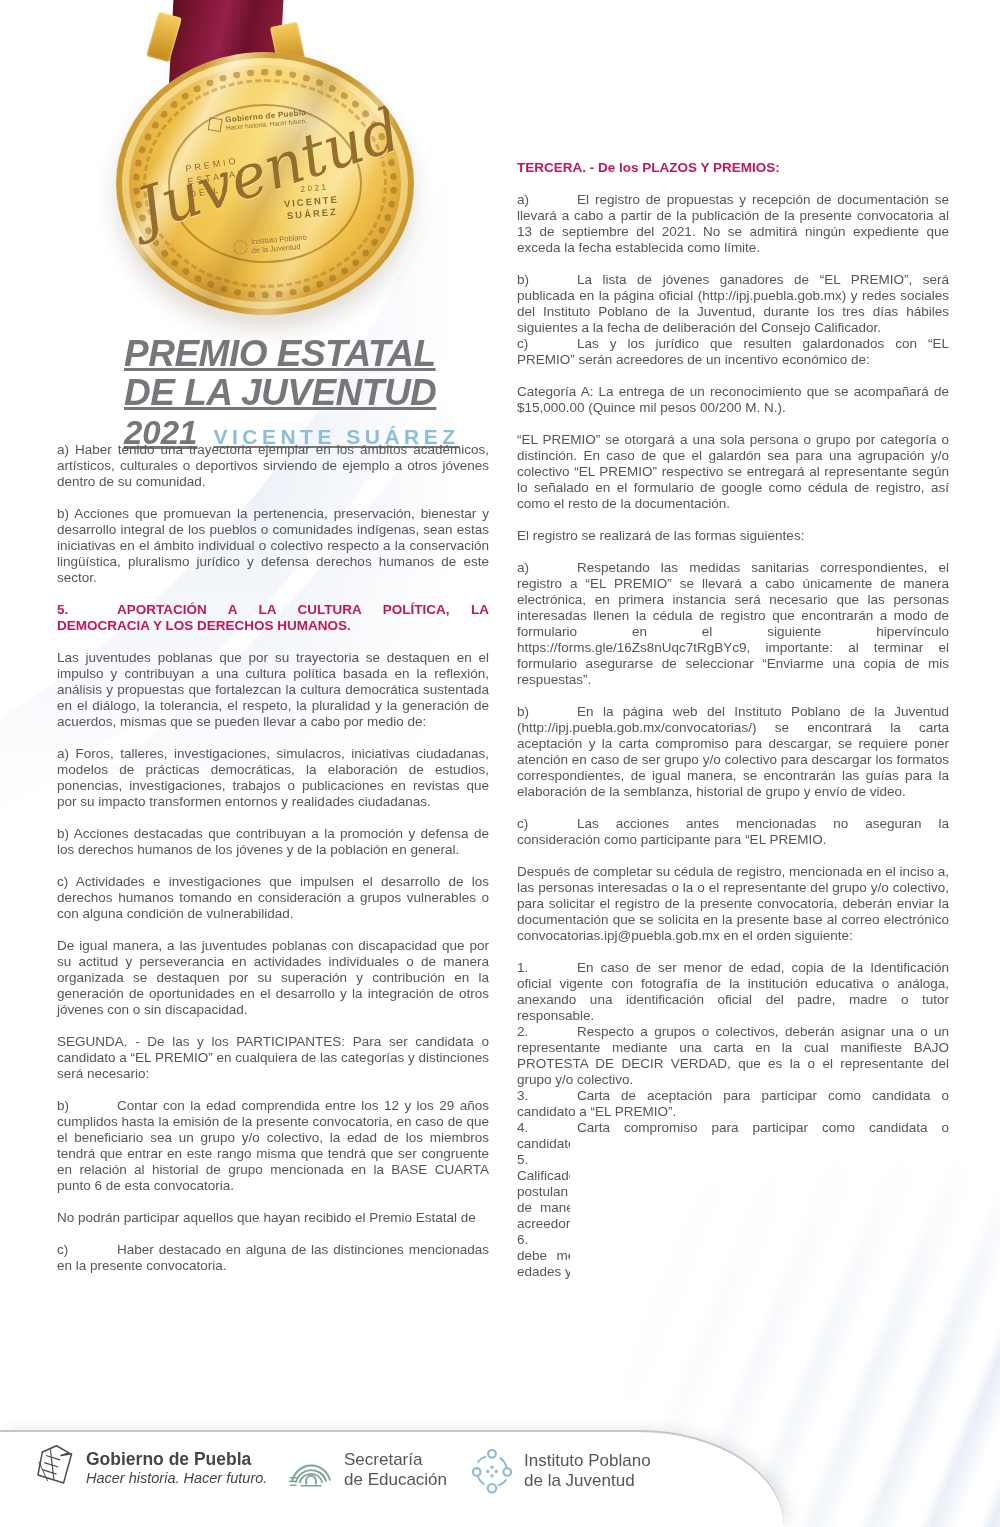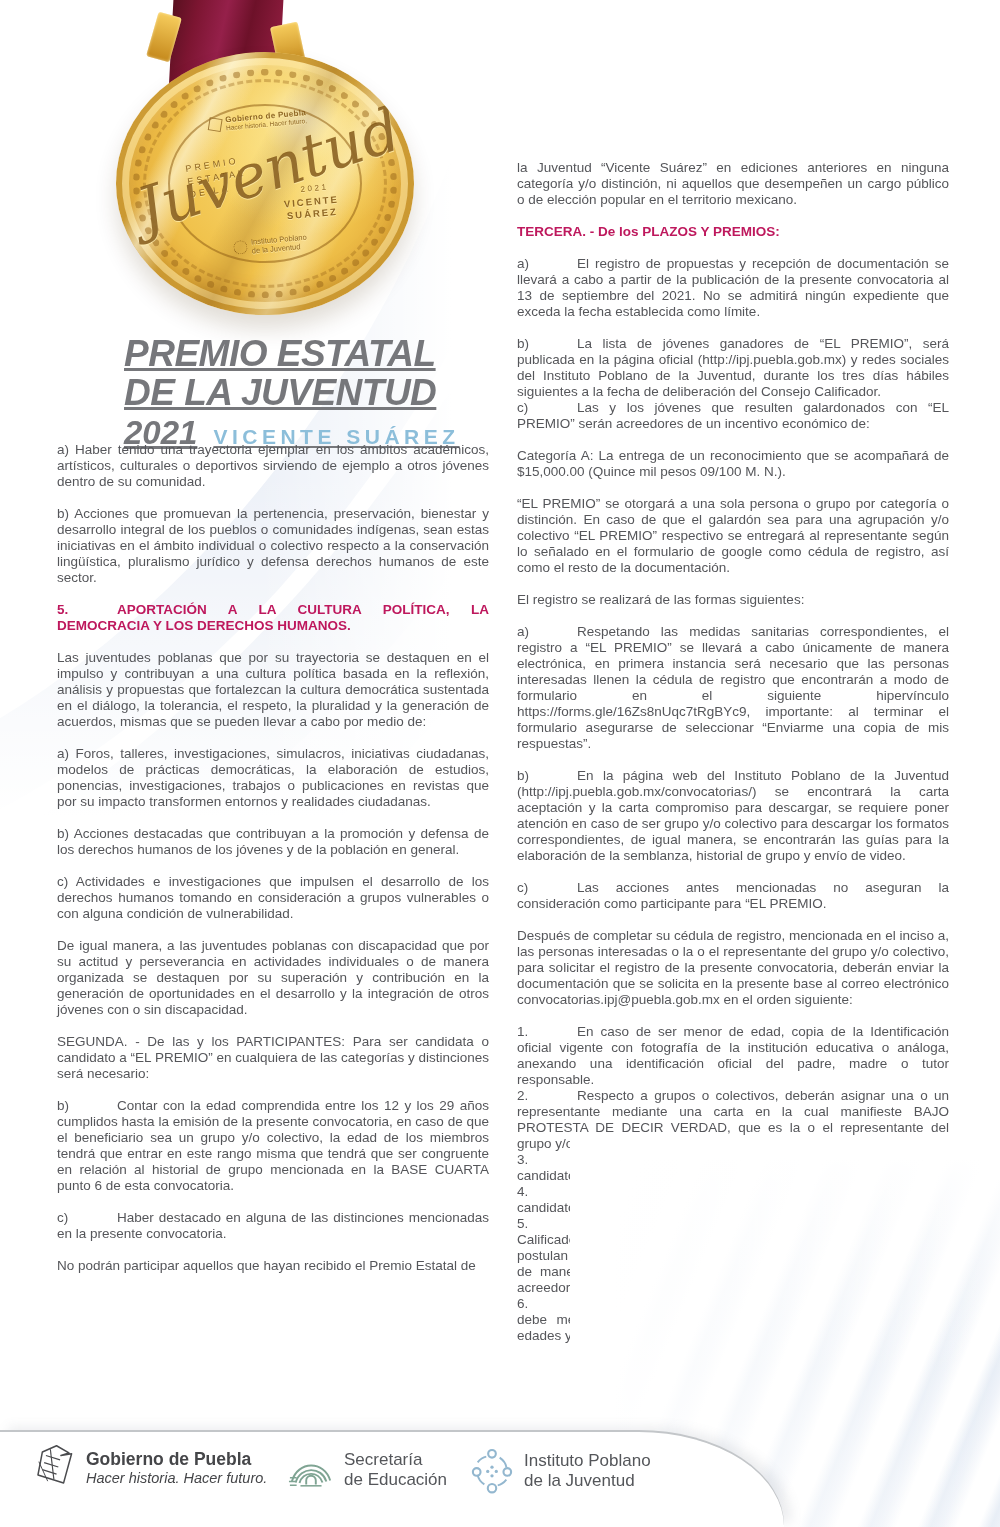--- a/index.html
+++ b/index.html
@@ -153,30 +153,29 @@
       <p class="para" data-name="paragraph"><span data-name="paragraph-text">a) Haber tenido una trayectoria ejemplar en los ámbitos académicos, artísticos, culturales o deportivos sirviendo de ejemplo a otros jóvenes dentro de su comunidad.</span></p>
       <p class="para" data-name="paragraph"><span data-name="paragraph-text">b) Acciones que promuevan la pertenencia, preservación, bienestar y desarrollo integral de los pueblos o comunidades indígenas, sean estas iniciativas en el ámbito individual o colectivo respecto a la conservación lingüística, pluralismo jurídico y defensa derechos humanos de este sector.</span></p>
       <p class="para heading" data-name="section-heading"><span class="para-label" data-name="item-label">5.</span><span data-name="paragraph-text">APORTACIÓN A LA CULTURA POLÍTICA, LA DEMOCRACIA Y LOS DERECHOS HUMANOS.</span></p>
       <p class="para" data-name="paragraph"><span data-name="paragraph-text">Las juventudes poblanas que por su trayectoria se destaquen en el impulso y contribuyan a una cultura política basada en la reflexión, análisis y propuestas que fortalezcan la cultura democrática sustentada en el diálogo, la tolerancia, el respeto, la pluralidad y la generación de acuerdos, mismas que se pueden llevar a cabo por medio de:</span></p>
       <p class="para" data-name="paragraph"><span data-name="paragraph-text">a) Foros, talleres, investigaciones, simulacros, iniciativas ciudadanas, modelos de prácticas democráticas, la elaboración de estudios, ponencias, investigaciones, trabajos o publicaciones en revistas que por su impacto transformen entornos y realidades ciudadanas.</span></p>
       <p class="para" data-name="paragraph"><span data-name="paragraph-text">b) Acciones destacadas que contribuyan a la promoción y defensa de los derechos humanos de los jóvenes y de la población en general.</span></p>
       <p class="para" data-name="paragraph"><span data-name="paragraph-text">c) Actividades e investigaciones que impulsen el desarrollo de los derechos humanos tomando en consideración a grupos vulnerables o con alguna condición de vulnerabilidad.</span></p>
       <p class="para" data-name="paragraph"><span data-name="paragraph-text">De igual manera, a las juventudes poblanas con discapacidad que por su actitud y perseverancia en actividades individuales o de manera organizada se destaquen por su superación y contribución en la generación de oportunidades en el desarrollo y la integración de otros jóvenes con o sin discapacidad.</span></p>
       <p class="para" data-name="paragraph"><span data-name="paragraph-text">SEGUNDA. - De las y los PARTICIPANTES: Para ser candidata o candidato a “EL PREMIO” en cualquiera de las categorías y distinciones será necesario:</span></p>
       <p class="para" data-name="paragraph"><span class="para-label" data-name="item-label">b)</span><span data-name="paragraph-text">Contar con la edad comprendida entre los 12 y los 29 años cumplidos hasta la emisión de la presente convocatoria, en caso de que el beneficiario sea un grupo y/o colectivo, la edad de los miembros tendrá que entrar en este rango misma que tendrá que ser congruente en relación al historial de grupo mencionada en la BASE CUARTA punto 6 de esta convocatoria.</span></p>
+      <p class="para" data-name="paragraph"><span data-name="paragraph-text">No podrán participar aquellos que hayan recibido el Premio Estatal de</span></p>
       <p class="para" data-name="paragraph"><span class="para-label" data-name="item-label">c)</span><span data-name="paragraph-text">Haber destacado en alguna de las distinciones mencionadas en la presente convocatoria.</span></p>
-      <p class="para" data-name="paragraph"><span data-name="paragraph-text">No podrán participar aquellos que hayan recibido el Premio Estatal de</span></p>
     </section>
   <section class="col col-right" id="col-right" data-name="right-column">
-      <p class="para" data-name="paragraph"><span data-name="paragraph-text">la Juventud “Vicente Suárez” en ediciones anteriores en ninguna categoría y/o distinción, ni aquellos que desempeñen un cargo público o de elección popular en el territorio mexicano.</span></p>
       <p class="para heading" data-name="section-heading"><span data-name="paragraph-text">TERCERA. - De los PLAZOS Y PREMIOS:</span></p>
       <p class="para" data-name="paragraph"><span class="para-label" data-name="item-label">a)</span><span data-name="paragraph-text">El registro de propuestas y recepción de documentación se llevará a cabo a partir de la publicación de la presente convocatoria al 13 de septiembre del 2021. No se admitirá ningún expediente que exceda la fecha establecida como límite.</span></p>
       <p class="para tight" data-name="paragraph"><span class="para-label" data-name="item-label">b)</span><span data-name="paragraph-text">La lista de jóvenes ganadores de “EL PREMIO”, será publicada en la página oficial (http://ipj.puebla.gob.mx) y redes sociales del Instituto Poblano de la Juventud, durante los tres días hábiles siguientes a la fecha de deliberación del Consejo Calificador.</span></p>
-      <p class="para" data-name="paragraph"><span class="para-label" data-name="item-label">c)</span><span data-name="paragraph-text">Las y los jóvenes que resulten galardonados con “EL PREMIO” serán acreedores de un incentivo económico de:</span></p>
-      <p class="para" data-name="paragraph"><span data-name="paragraph-text">Categoría A: La entrega de un reconocimiento que se acompañará de $15,000.00 (Quince mil pesos 09/100 M. N.).</span></p>
+      <p class="para" data-name="paragraph"><span class="para-label" data-name="item-label">c)</span><span data-name="paragraph-text">Las y los jurídico que resulten galardonados con “EL PREMIO” serán acreedores de un incentivo económico de:</span></p>
+      <p class="para" data-name="paragraph"><span data-name="paragraph-text">Categoría A: La entrega de un reconocimiento que se acompañará de $15,000.00 (Quince mil pesos 00/200 M. N.).</span></p>
       <p class="para" data-name="paragraph"><span data-name="paragraph-text">“EL PREMIO” se otorgará a una sola persona o grupo por categoría o distinción. En caso de que el galardón sea para una agrupación y/o colectivo “EL PREMIO” respectivo se entregará al representante según lo señalado en el formulario de google como cédula de registro, así como el resto de la documentación.</span></p>
       <p class="para" data-name="paragraph"><span data-name="paragraph-text">El registro se realizará de las formas siguientes:</span></p>
       <p class="para" data-name="paragraph"><span class="para-label" data-name="item-label">a)</span><span data-name="paragraph-text">Respetando las medidas sanitarias correspondientes, el registro a “EL PREMIO” se llevará a cabo únicamente de manera electrónica, en primera instancia será necesario que las personas interesadas llenen la cédula de registro que encontrarán a modo de formulario en el siguiente hipervínculo https://forms.gle/16Zs8nUqc7tRgBYc9, importante: al terminar el formulario asegurarse de seleccionar “Enviarme una copia de mis respuestas”.</span></p>
       <p class="para" data-name="paragraph"><span class="para-label" data-name="item-label">b)</span><span data-name="paragraph-text">En la página web del Instituto Poblano de la Juventud (http://ipj.puebla.gob.mx/convocatorias/) se encontrará la carta aceptación y la carta compromiso para descargar, se requiere poner atención en caso de ser grupo y/o colectivo para descargar los formatos correspondientes, de igual manera, se encontrarán las guías para la elaboración de la semblanza, historial de grupo y envío de video.</span></p>
       <p class="para" data-name="paragraph"><span class="para-label" data-name="item-label">c)</span><span data-name="paragraph-text">Las acciones antes mencionadas no aseguran la consideración como participante para “EL PREMIO.</span></p>
       <p class="para" data-name="paragraph"><span data-name="paragraph-text">Después de completar su cédula de registro, mencionada en el inciso a, las personas interesadas o la o el representante del grupo y/o colectivo, para solicitar el registro de la presente convocatoria, deberán enviar la documentación que se solicita en la presente base al correo electrónico convocatorias.ipj@puebla.gob.mx en el orden siguiente:</span></p>
       <p class="para tight" data-name="paragraph"><span class="para-label" data-name="item-label">1.</span><span data-name="paragraph-text">En caso de ser menor de edad, copia de la Identificación oficial vigente con fotografía de la institución educativa o análoga, anexando una identificación oficial del padre, madre o tutor responsable.</span></p>
       <p class="para tight" data-name="paragraph"><span class="para-label" data-name="item-label">2.</span><span data-name="paragraph-text">Respecto a grupos o colectivos, deberán asignar una o un representante mediante una carta en la cual manifieste BAJO PROTESTA DE DECIR VERDAD, que es la o el representante del grupo y/o colectivo.</span></p>
       <p class="para tight" data-name="paragraph"><span class="para-label" data-name="item-label">3.</span><span data-name="paragraph-text">Carta de aceptación para participar como candidata o candidato a “EL PREMIO”.</span></p>
       <p class="para tight" data-name="paragraph"><span class="para-label" data-name="item-label">4.</span><span data-name="paragraph-text">Carta compromiso para participar como candidata o candidato a “EL PREMIO”.</span></p>

